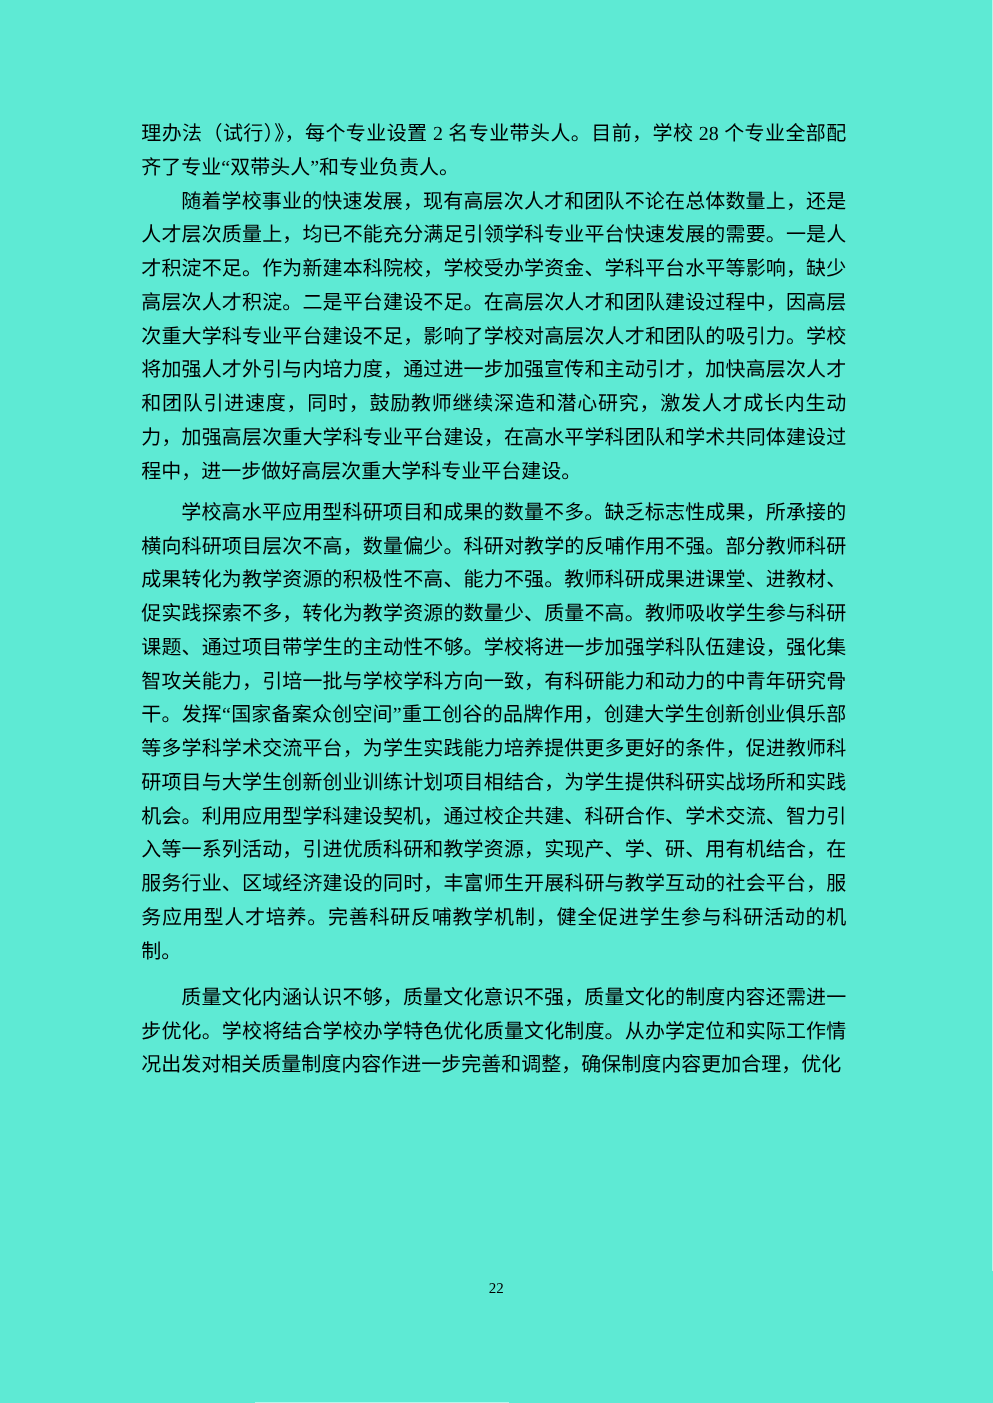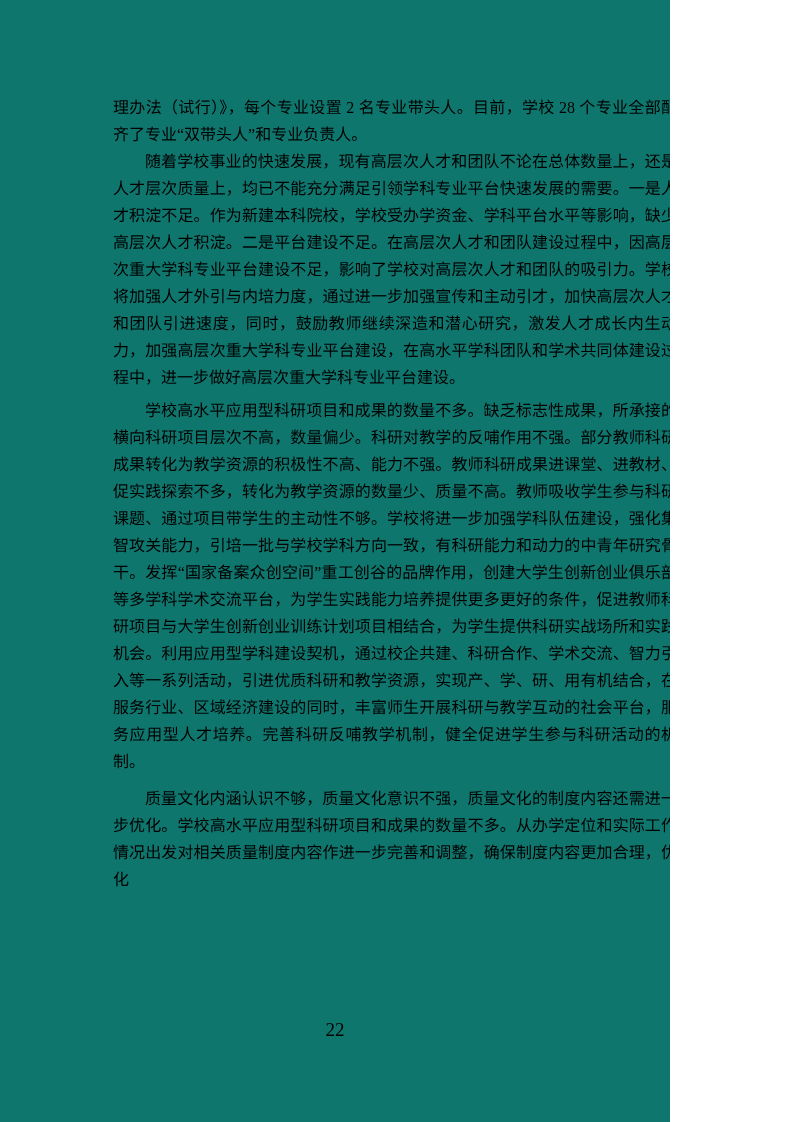--- a/index.html
+++ b/index.html
@@ -2,23 +2,23 @@
 <html lang="zh-CN"><head>
 <meta charset="utf-8">
 <style>
   html, body {
     margin: 0;
     padding: 0;
     background: #ffffff;
   }
   .page {
     position: relative;
-    width: 670px;
+    width: 794px;
     height: 1122px;
-    background: #0f766e;
+    background: #5eead4;
     color: #000000;
     overflow: hidden;
     font-family: "Liberation Serif", "DejaVu Serif", serif;
   }
   .content {
     position: absolute;
     left: 113px;
     top: 94px;
     width: 564px;
   }
@@ -57,39 +57,39 @@
   .sp-p2  { margin-top: 6px;  }
   .sp-h2c { margin-top: 4px;  }
   .sp-p3  { margin-top: 10px; }
   .page-number {
     position: absolute;
     left: 0;
     right: 0;
     top: 1022px;
     text-align: center;
     font-family: "Liberation Serif", "DejaVu Serif", serif;
-    font-size: 19px;
+    font-size: 12px;
     line-height: 16px;
     color: #000000;
   }
 </style>
 </head>
 <body>
 
 <div class="page">
   <div class="content">
 
     <p class="body-para no-indent">理办法（试行）》，每个专业设置 2 名专业带头人。目前，学校 28 个专业全部配齐了专业“双带头人”和专业负责人。</p>
 
 
 
     <p class="body-para sp-p1">随着学校事业的快速发展，现有高层次人才和团队不论在总体数量上，还是人才层次质量上，均已不能充分满足引领学科专业平台快速发展的需要。一是人才积淀不足。作为新建本科院校，学校受办学资金、学科平台水平等影响，缺少高层次人才积淀。二是平台建设不足。在高层次人才和团队建设过程中，因高层次重大学科专业平台建设不足，影响了学校对高层次人才和团队的吸引力。学校将加强人才外引与内培力度，通过进一步加强宣传和主动引才，加快高层次人才和团队引进速度，同时，鼓励教师继续深造和潜心研究，激发人才成长内生动力，加强高层次重大学科专业平台建设，在高水平学科团队和学术共同体建设过程中，进一步做好高层次重大学科专业平台建设。</p>
 
 
     <p class="body-para sp-p2">学校高水平应用型科研项目和成果的数量不多。缺乏标志性成果，所承接的横向科研项目层次不高，数量偏少。科研对教学的反哺作用不强。部分教师科研成果转化为教学资源的积极性不高、能力不强。教师科研成果进课堂、进教材、促实践探索不多，转化为教学资源的数量少、质量不高。教师吸收学生参与科研课题、通过项目带学生的主动性不够。学校将进一步加强学科队伍建设，强化集智攻关能力，引培一批与学校学科方向一致，有科研能力和动力的中青年研究骨干。发挥“国家备案众创空间”重工创谷的品牌作用，创建大学生创新创业俱乐部等多学科学术交流平台，为学生实践能力培养提供更多更好的条件，促进教师科研项目与大学生创新创业训练计划项目相结合，为学生提供科研实战场所和实践机会。利用应用型学科建设契机，通过校企共建、科研合作、学术交流、智力引入等一系列活动，引进优质科研和教学资源，实现产、学、研、用有机结合，在服务行业、区域经济建设的同时，丰富师生开展科研与教学互动的社会平台，服务应用型人才培养。完善科研反哺教学机制，健全促进学生参与科研活动的机制。</p>
 
 
-    <p class="body-para sp-p3">质量文化内涵认识不够，质量文化意识不强，质量文化的制度内容还需进一步优化。学校高水平应用型科研项目和成果的数量不多。从办学定位和实际工作情况出发对相关质量制度内容作进一步完善和调整，确保制度内容更加合理，优化</p>
+    <p class="body-para sp-p3">质量文化内涵认识不够，质量文化意识不强，质量文化的制度内容还需进一步优化。学校将结合学校办学特色优化质量文化制度。从办学定位和实际工作情况出发对相关质量制度内容作进一步完善和调整，确保制度内容更加合理，优化</p>
 
   </div>
 
   <div class="page-number">22</div>
 </div>
 
 </body></html>

